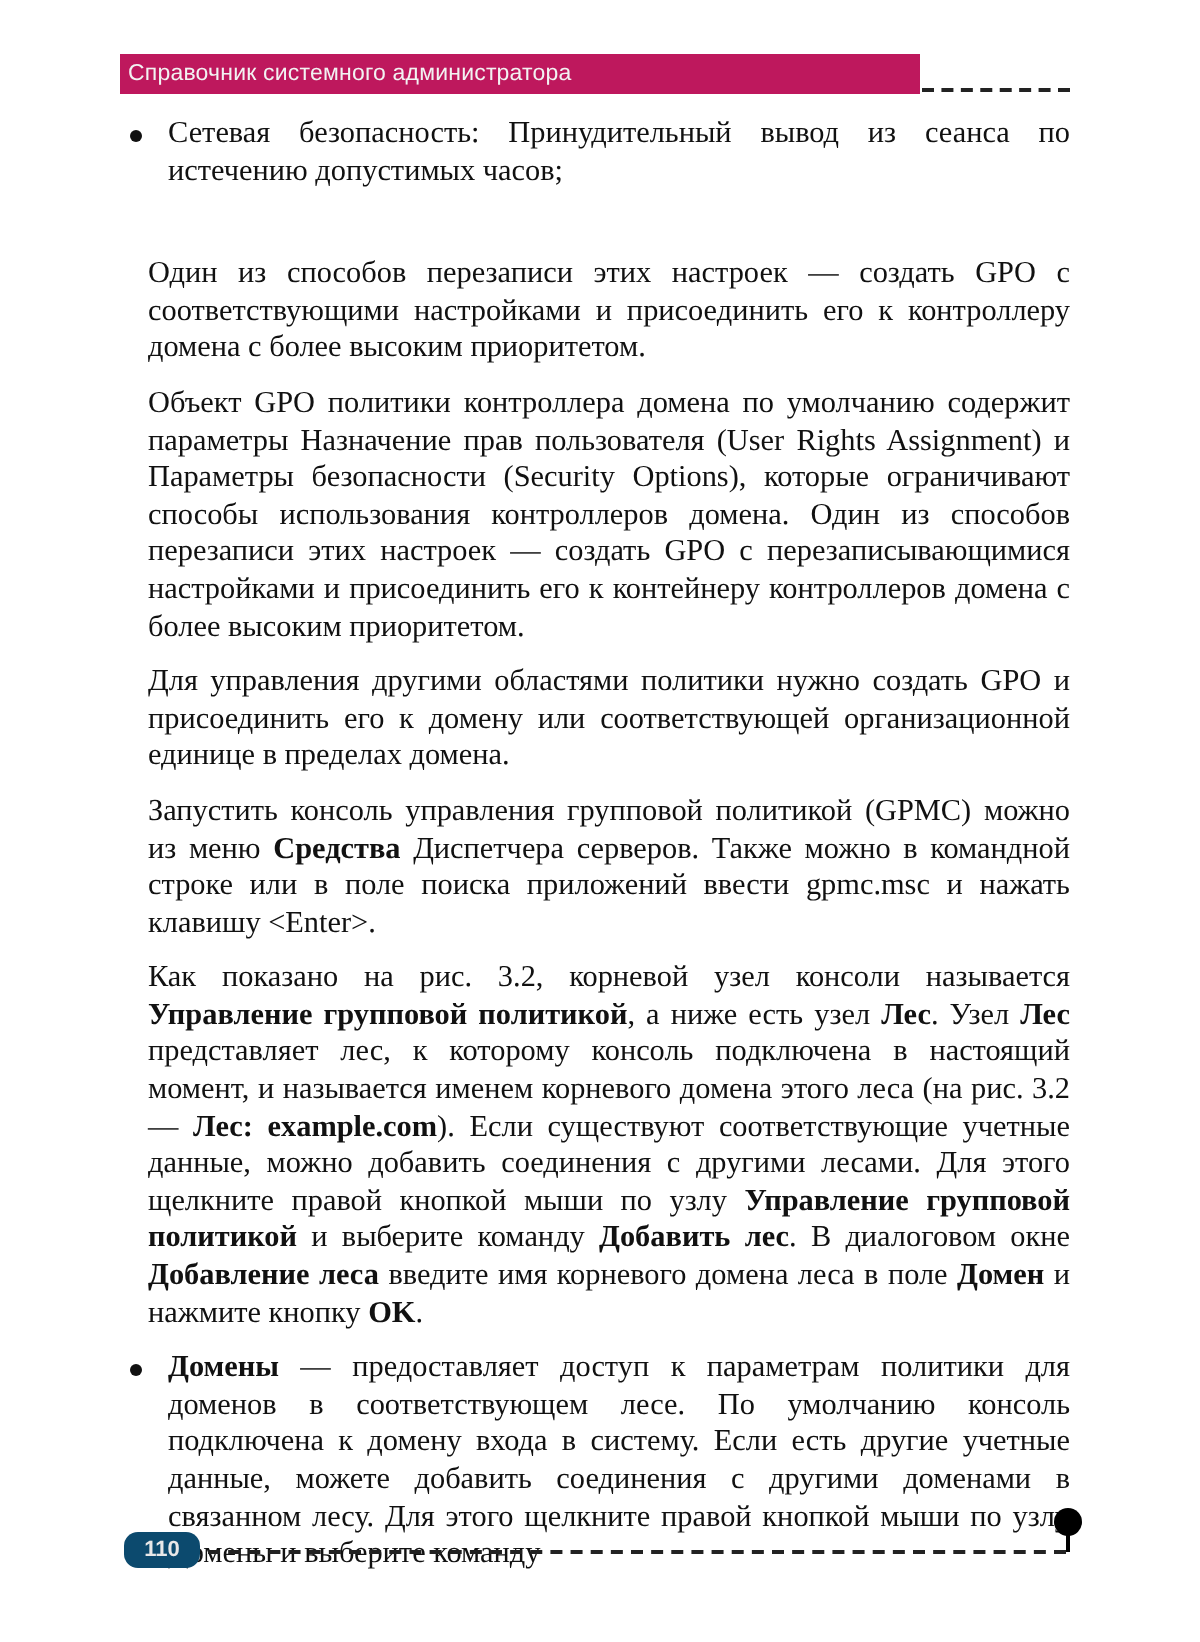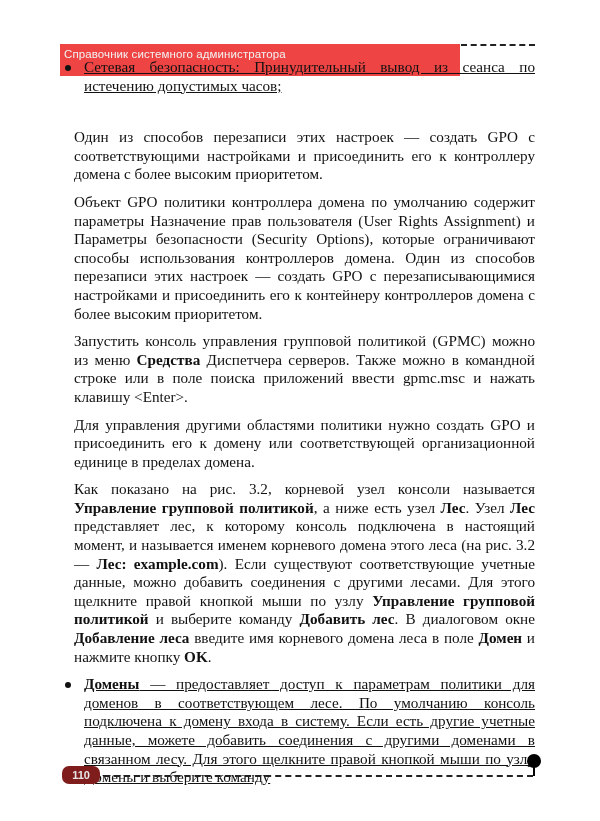--- a/index.html
+++ b/index.html
@@ -1,34 +1,34 @@
 <!DOCTYPE html>
 <html><head>
 <meta charset="utf-8">
 <style>
   html, body { margin: 0; padding: 0; background: #ffffff; }
   body { width: 600px; height: 821px; position: relative; overflow: hidden;
          font-family: "Liberation Serif", "DejaVu Serif", serif; color: #111; }
-  .header-bar { position: absolute; left: 60px; top: 44px; width: 400px; height: 32px;
-                background: #ef4444; color: #f2f2f2;
+  .header-bar { position: absolute; left: 60px; top: 27px; width: 400px; height: 20px;
+                background: #be185d; color: #f2f2f2;
                 font-family: "Liberation Sans", "DejaVu Sans", sans-serif; font-size: 11.5px;
                 line-height: 20px; padding-left: 4px; box-sizing: border-box; letter-spacing: 0.1px; }
   .header-dash { position: absolute; left: 461px; top: 44px; width: 74px; height: 0;
                  border-top: 2px dashed #222; }
   .content { position: absolute; left: 62px; top: 58px; width: 473px;
              font-size: 15.2px; line-height: 18.6px; text-align: justify; }
   .content p { margin: 0 0 9px 12px; }
   .bullets { list-style: none; margin: 0 0 9px 0; padding: 0; }
-  .bullets li { position: relative; padding-left: 22px; margin-bottom: 9px; text-decoration: underline; }
+  .bullets li { position: relative; padding-left: 22px; margin-bottom: 9px; }
   .bullets li .dot { position: absolute; left: 3px; top: 7px; width: 6px; height: 6px;
                      background: #111; border-radius: 50%; }
   .spacer { height: 24px; }
   b { font-weight: bold; }
   .footer-badge { position: absolute; left: 62px; top: 766px; width: 38px; height: 18px;
-                  background: #7f1d1d; border-radius: 7px; color: #e8e8e8;
+                  background: #0c4a6e; border-radius: 7px; color: #e8e8e8;
                   font-family: "Liberation Sans", "DejaVu Sans", sans-serif; font-size: 11px; font-weight: bold;
                   line-height: 18px; text-align: center; }
   .footer-dash { position: absolute; left: 104px; top: 775px; width: 429px; height: 0;
                  border-top: 2px dashed #222; }
   .footer-pin { position: absolute; left: 527px; top: 754px; width: 14px; height: 14px;
                 background: #000; border-radius: 50%; }
   .footer-pin-stem { position: absolute; left: 533px; top: 766px; width: 2px; height: 10px; background: #000; }
 </style>
 </head>
 <body>
@@ -43,23 +43,23 @@
     <li>
       <span class="dot"></span>
       <span>Сетевая безопасность: Принудительный вывод из сеанса по истечению допустимых часов;</span>
     </li>
   </ul>
 
   <div class="spacer"></div>
 
   <p>Один из способов перезаписи этих настроек — создать GPO с соответствующими настройками и присоединить его к контроллеру домена с более высоким приоритетом.</p>
   <p>Объект GPO политики контроллера домена по умолчанию содержит параметры Назначение прав пользователя (User Rights Assignment) и Параметры безопасности (Security Options), которые ограничивают способы использования контроллеров домена. Один из способов перезаписи этих настроек — создать GPO с перезаписывающимися настройками и присоединить его к контейнеру контроллеров домена с более высоким приоритетом.</p>
+  <p>Для управления другими областями политики нужно создать GPO и присоединить его к домену или соответствующей организационной единице в пределах домена.</p>
+
   <p><span>Запустить консоль управления групповой политикой (GPMC) можно из меню </span><b>Средства</b><span> Диспетчера серверов. Также можно в командной строке или в поле поиска приложений ввести gpmc.msc и нажать клавишу &lt;Enter&gt;.</span></p>
-
-  <p>Для управления другими областями политики нужно создать GPO и присоединить его к домену или соответствующей организационной единице в пределах домена.</p>
 
   <p><span>Как показано на рис. 3.2, корневой узел консоли называется </span><b>Управление групповой политикой</b><span>, а ниже есть узел </span><b>Лес</b><span>. Узел </span><b>Лес</b><span> представляет лес, к которому консоль подключена в настоящий момент, и называется именем корневого домена этого леса (на рис. 3.2 — </span><b>Лес: example.com</b><span>). Если существуют соответствующие учетные данные, можно добавить соединения с другими лесами. Для этого щелкните правой кнопкой мыши по узлу </span><b>Управление групповой политикой</b><span> и выберите команду </span><b>Добавить лес</b><span>. В диалоговом окне </span><b>Добавление леса</b><span> введите имя корневого домена леса в поле </span><b>Домен</b><span> и нажмите кнопку </span><b>OK</b><span>.</span></p>
 
 
   <ul class="bullets">
     <li>
       <span class="dot"></span>
       <b>Домены</b><span> — предоставляет доступ к параметрам политики для доменов в соответствующем лесе. По умолчанию консоль подключена к домену входа в систему. Если есть другие учетные данные, можете добавить соединения с другими доменами в связанном лесу. Для этого щелкните правой кнопкой мыши по узлу Домены и выберите команду </span>
     </li>
   </ul>

